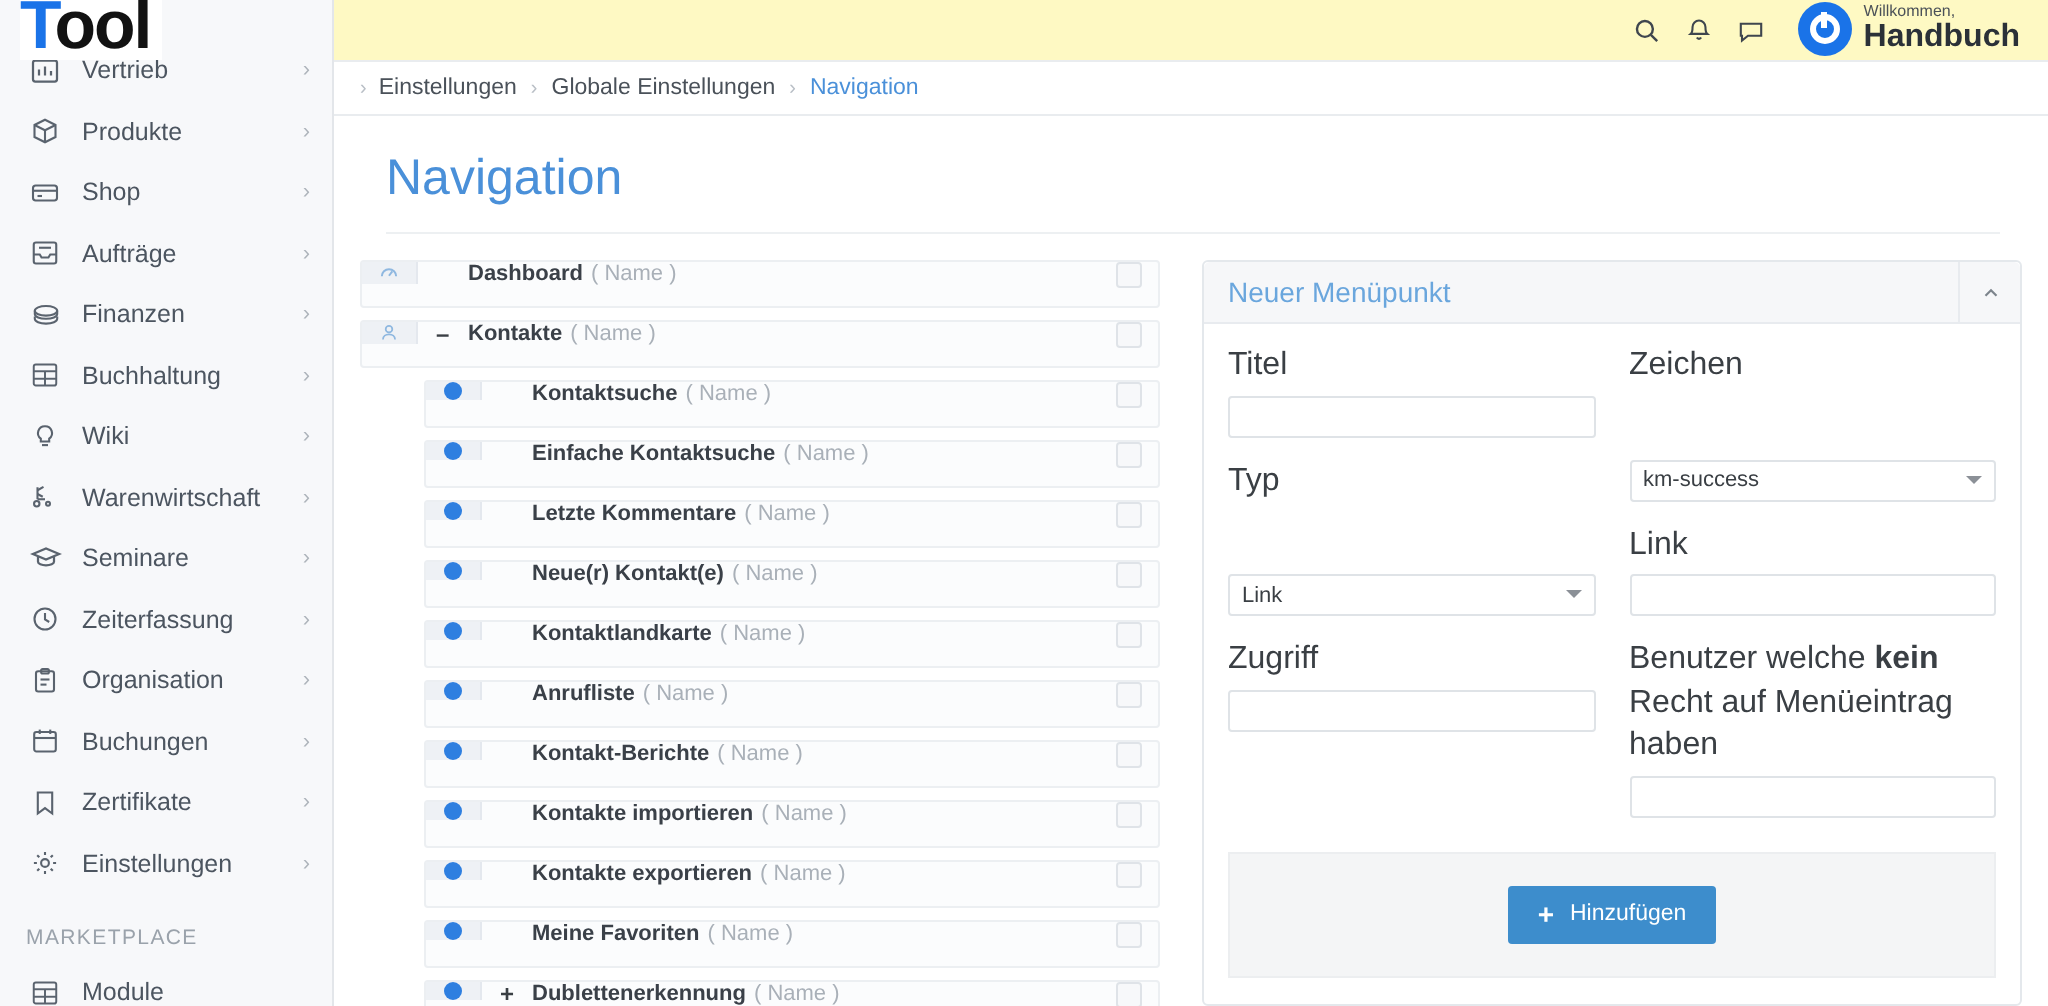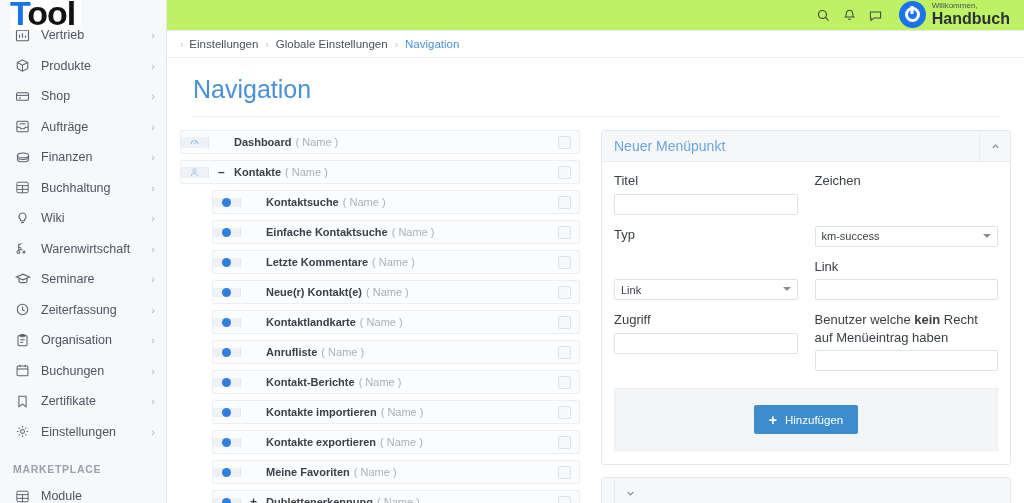--- a/index.html
+++ b/index.html
@@ -50,30 +50,30 @@
     color: #5a636e;
     flex: 0 0 19px;
   }
   .nav-item .lbl { flex: 1; }
   .nav-item .chev { color: #aeb4bb; font-size: 11px; }
   .nav-section {
     padding: 16px 13px 6px 13px;
     font-size: 10.5px;
     letter-spacing: .7px;
     color: #9aa2ab;
-    font-weight: bold;
+    font-weight: normal;
   }
   svg { display: block; }
 
   
   .main { flex: 1; height: 503px; position: relative; background: #fff; overflow: hidden; }
   .topbar {
     height: 31px; border-bottom: 1px solid #e9ecef;
     display: flex; align-items: center; justify-content: flex-end;
-    padding-right: 14px; background: #bef264;
+    padding-right: 14px; background: #fef9c3;
   }
   .topicon {
     width: 26px; height: 26px; display: flex; align-items: center; justify-content: center;
     color: #3f464e; cursor: pointer;
   }
   .user { display: flex; align-items: center; margin-left: 10px; cursor: pointer; }
   .avatar {
     width: 27px; height: 27px; border-radius: 50%;
     background: #1a73e8; position: relative; flex: 0 0 27px;
     display: flex; align-items: center; justify-content: center;
@@ -109,21 +109,21 @@
     margin: 0 12px 0 13px;
     padding-left: 0;
   }
 
   .cols { display: flex; padding: 13px 13px 0 13px; gap: 21px; }
   .col-left { width: 400px; flex: 0 0 400px; }
   .col-right { flex: 1; }
 
   
   .trow {
-    display: flex; align-items: center;
+    display: flex; align-items: flex-start;
     height: 24px; margin-bottom: 6px;
     background: #fbfcfd; border: 1px solid #eceff2;
     border-radius: 2px;
   }
   .trow .handle {
     width: 28px; flex: 0 0 28px;
     background: #eef1f5;
     display: flex; align-items: center; justify-content: center;
     color: #8fb8e0; border-right: 1px solid #e4e8ee;
   }
@@ -163,21 +163,21 @@
     padding-left: 12px; border-radius: 3px 3px 0 0;
   }
   .panel-head .ttl { flex: 1; font-size: 14px; color: #6aa6dd; }
   .panel-head .coll {
     width: 31px; height: 30px; border-left: 1px solid #e8ebef;
     display: flex; align-items: center; justify-content: center;
     color: #7d858d; cursor: pointer; font-size: 12px;
   }
   .panel-body { padding: 10px 12px 0 12px; display: flex; gap: 17px; }
   .fcol { flex: 1; min-width: 0; }
-  .flabel { font-size: 13px; color: #3a3f44; margin-bottom: 4px; line-height: 1.35; }
+  .flabel { font-size: 16px; color: #3a3f44; margin-bottom: 4px; line-height: 1.35; }
   .flabel b { font-weight: bold; }
   .finput {
     width: 100%; height: 21px;
     border: 1px solid #dfe3e7; background: #fff; border-radius: 2px;
     font-size: 11px; padding: 0 6px; color: #3a3f44;
     font-family: "Liberation Sans", sans-serif;
     margin-bottom: 11px;
   }
   .fselect {
     width: 100%; height: 21px;

